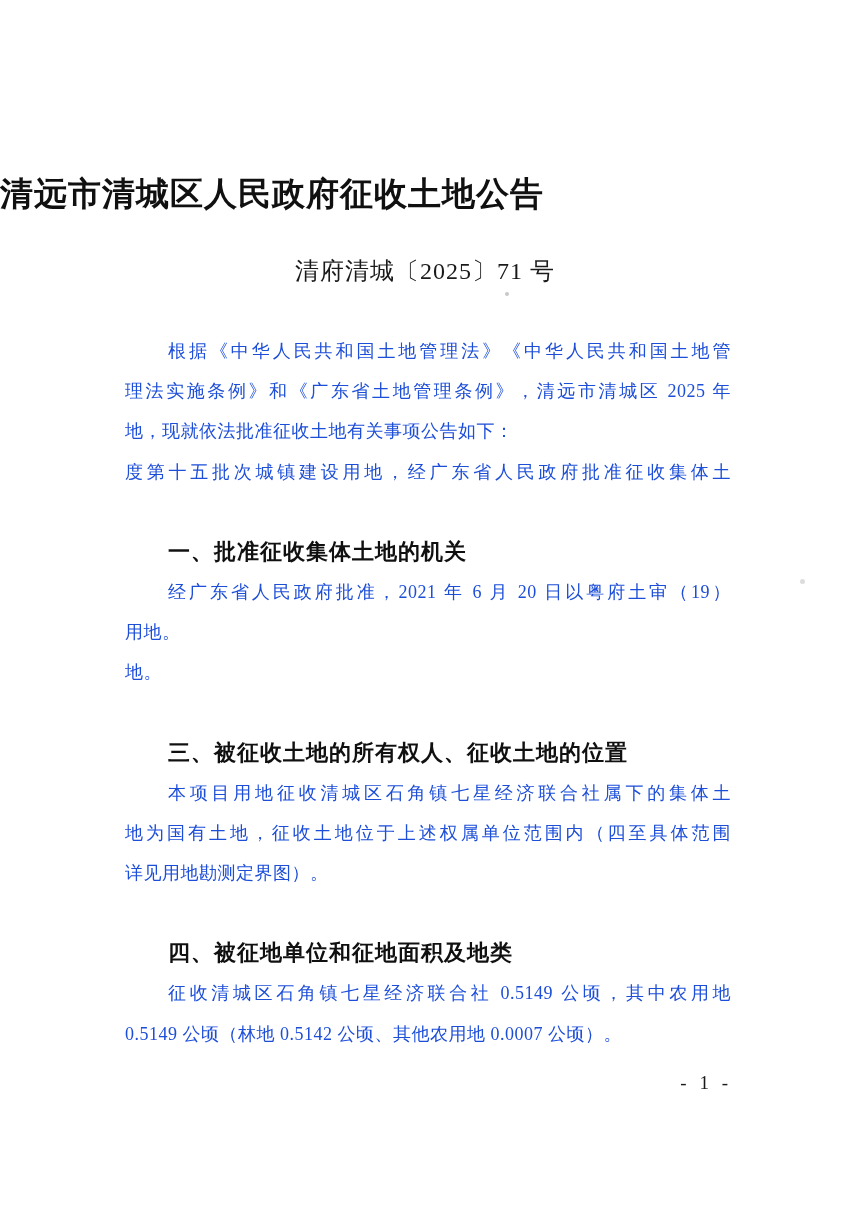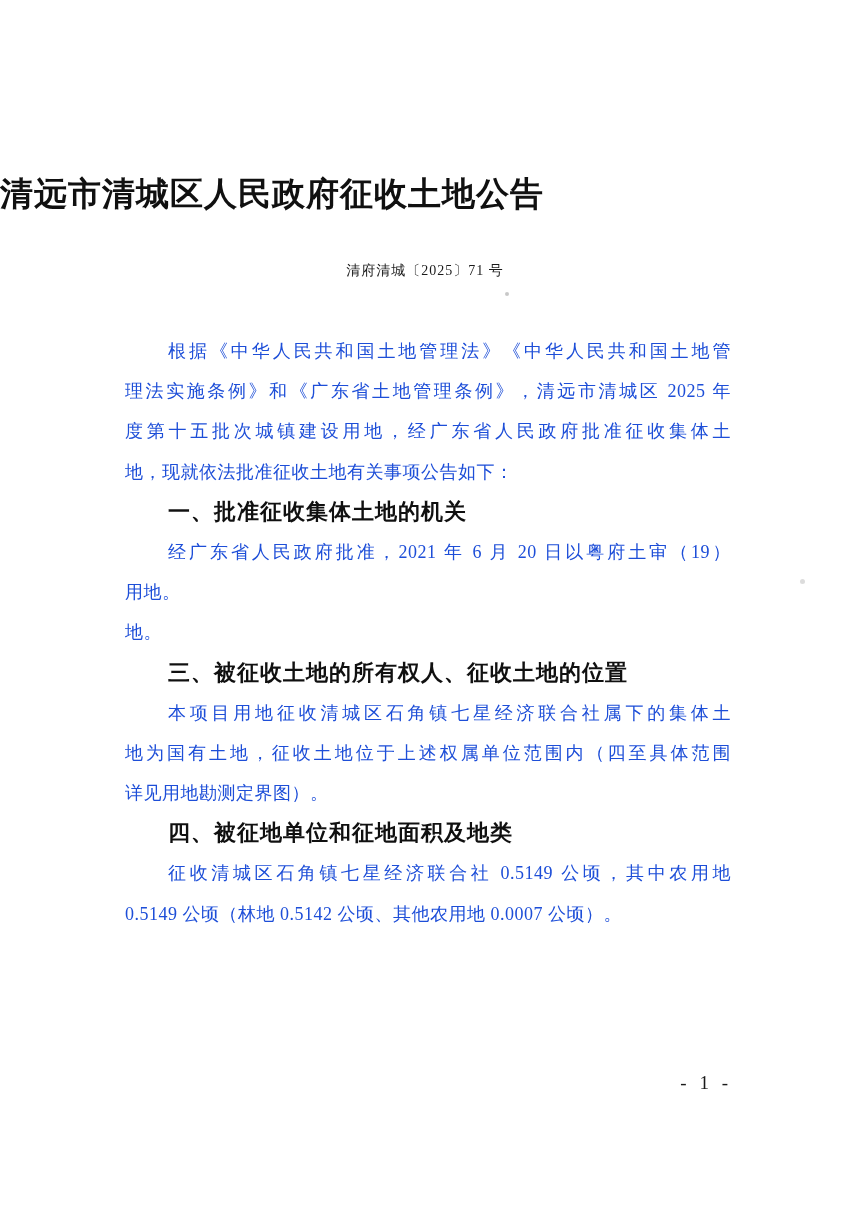--- a/index.html
+++ b/index.html
@@ -28,21 +28,21 @@
     line-height: 38px;
     letter-spacing: 1px;
     color: #101010;
   }
   .doc-number {
     position: absolute;
     top: 258px;
     left: 0;
     right: 0;
     text-align: center;
-    font-size: 14px;
+    font-size: 24px;
     line-height: 26px;
     letter-spacing: 1px;
     color: #1a1a1a;
   }
   .doc-body {
     position: absolute;
     left: 125px;
     top: 331px;
     width: 606px;
   }
@@ -65,20 +65,21 @@
   .heading {
     font-family: "Liberation Sans", sans-serif;
     font-weight: bold;
     font-size: 22px;
     line-height: 40.2px;
     height: 40.2px;
     padding-left: 43px;
     letter-spacing: 1px;
     color: #101010;
     white-space: nowrap;
+    margin-top: 40px;
   }
   .page-number {
     position: absolute;
     top: 1072px;
     right: 118px;
     font-size: 19px;
     line-height: 22px;
     letter-spacing: 4px;
     color: #1a1a1a;
     font-family: "Liberation Serif", serif;
@@ -96,22 +97,22 @@
 
 <div class="page">
 
   <div class="doc-title">清远市清城区人民政府征收土地公告</div>
 
   <div class="doc-number">清府清城〔2025〕71 号</div>
 
   <div class="doc-body">
       <div class="line indent">根据《中华人民共和国土地管理法》《中华人民共和国土地管</div>
       <div class="line">理法实施条例》和《广东省土地管理条例》，清远市清城区 2025 年</div>
+      <div class="line last">地，现就依法批准征收土地有关事项公告如下：</div>
       <div class="line">度第十五批次城镇建设用地，经广东省人民政府批准征收集体土</div>
-      <div class="line last">地，现就依法批准征收土地有关事项公告如下：</div>
       <div class="heading">一、批准征收集体土地的机关</div>
       <div class="line indent">经广东省人民政府批准，2021 年 6 月 20 日以粤府土审（19）</div>
       <div class="line last">用地。</div>
       <div class="line last">地。</div>
       <div class="heading">三、被征收土地的所有权人、征收土地的位置</div>
       <div class="line indent">本项目用地征收清城区石角镇七星经济联合社属下的集体土</div>
       <div class="line">地为国有土地，征收土地位于上述权属单位范围内（四至具体范围</div>
       <div class="line last">详见用地勘测定界图）。</div>
       <div class="heading">四、被征地单位和征地面积及地类</div>
       <div class="line indent">征收清城区石角镇七星经济联合社 0.5149 公顷，其中农用地</div>

